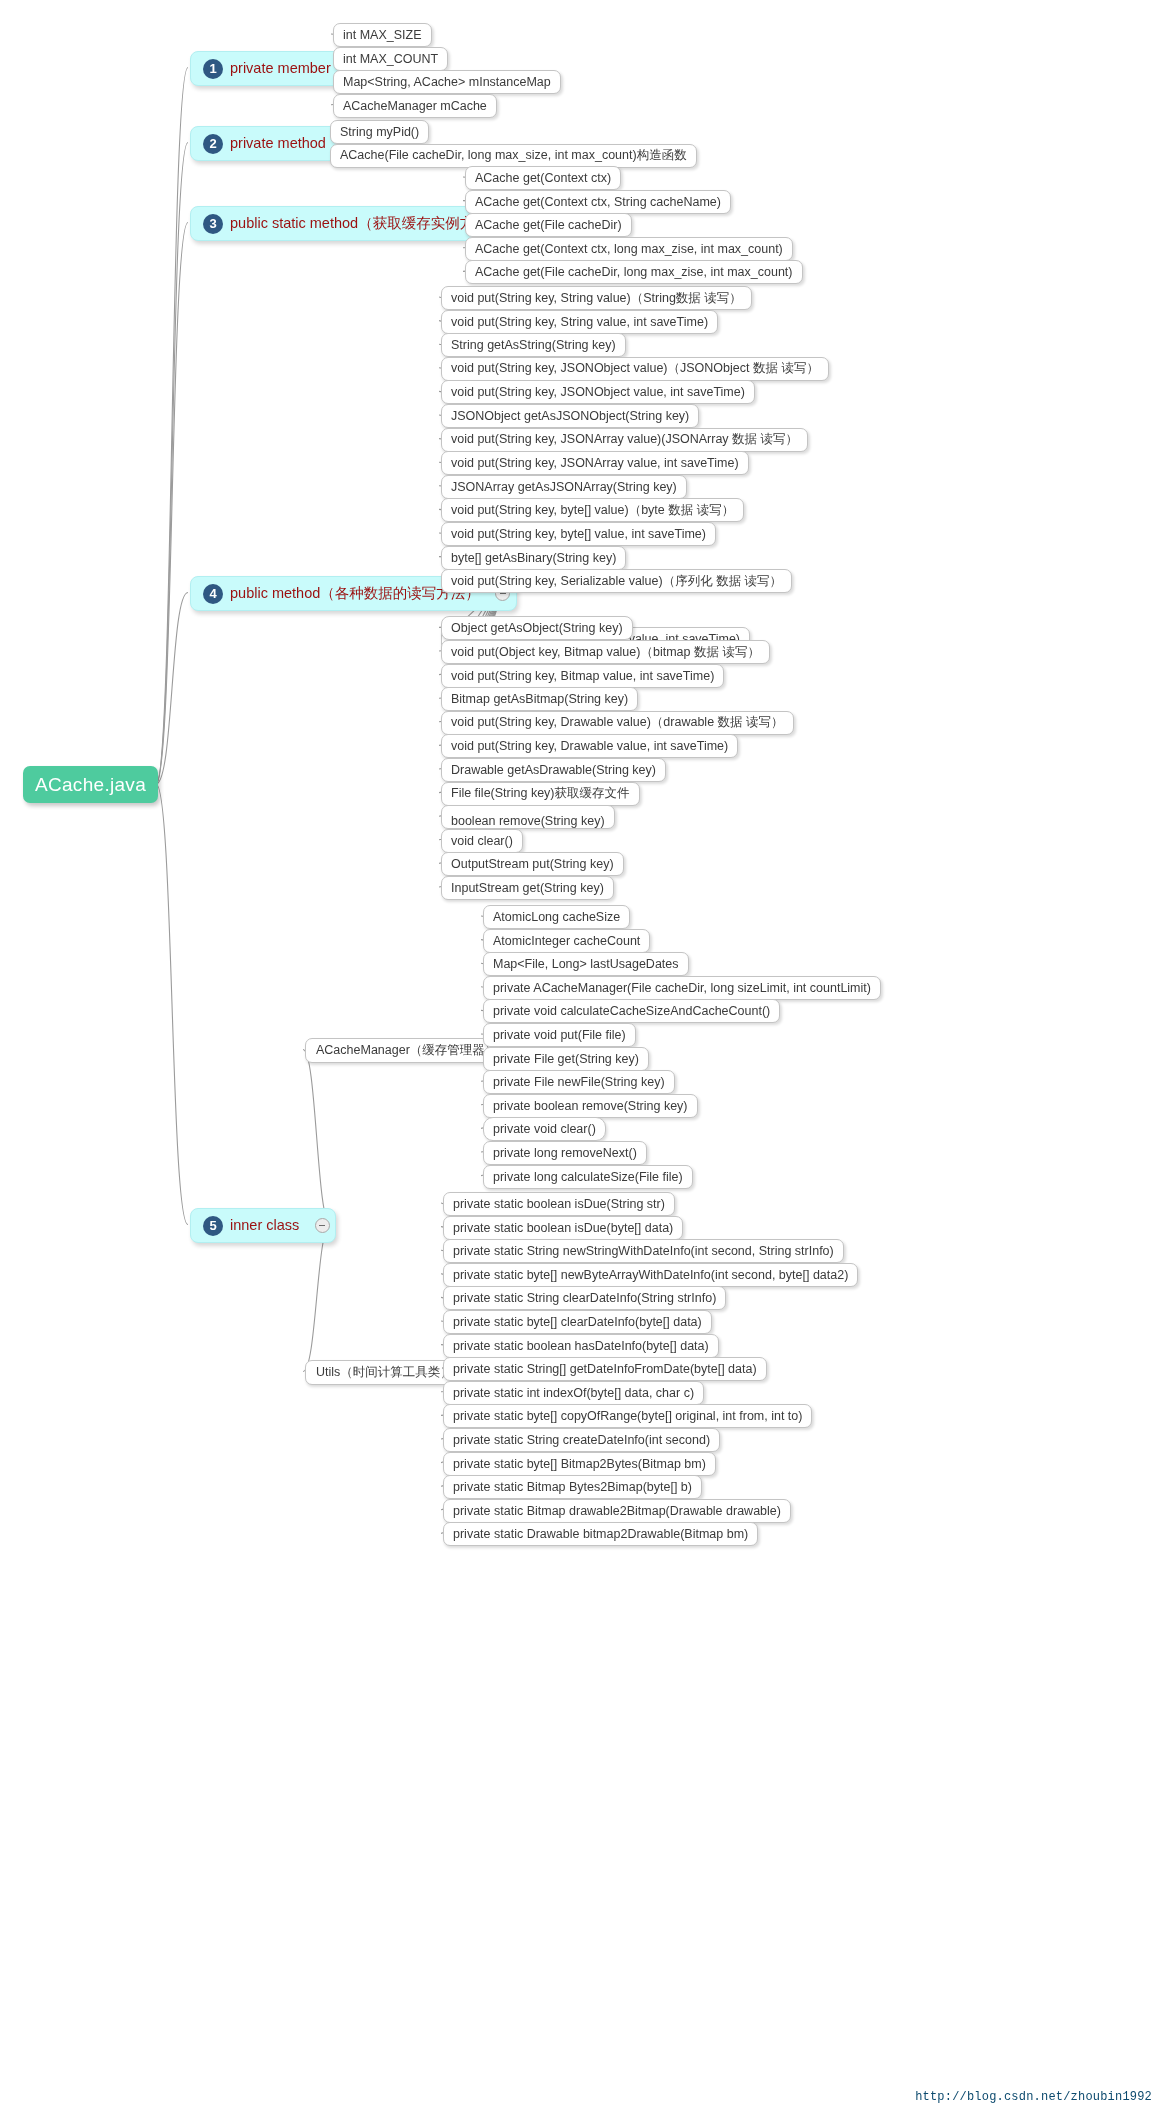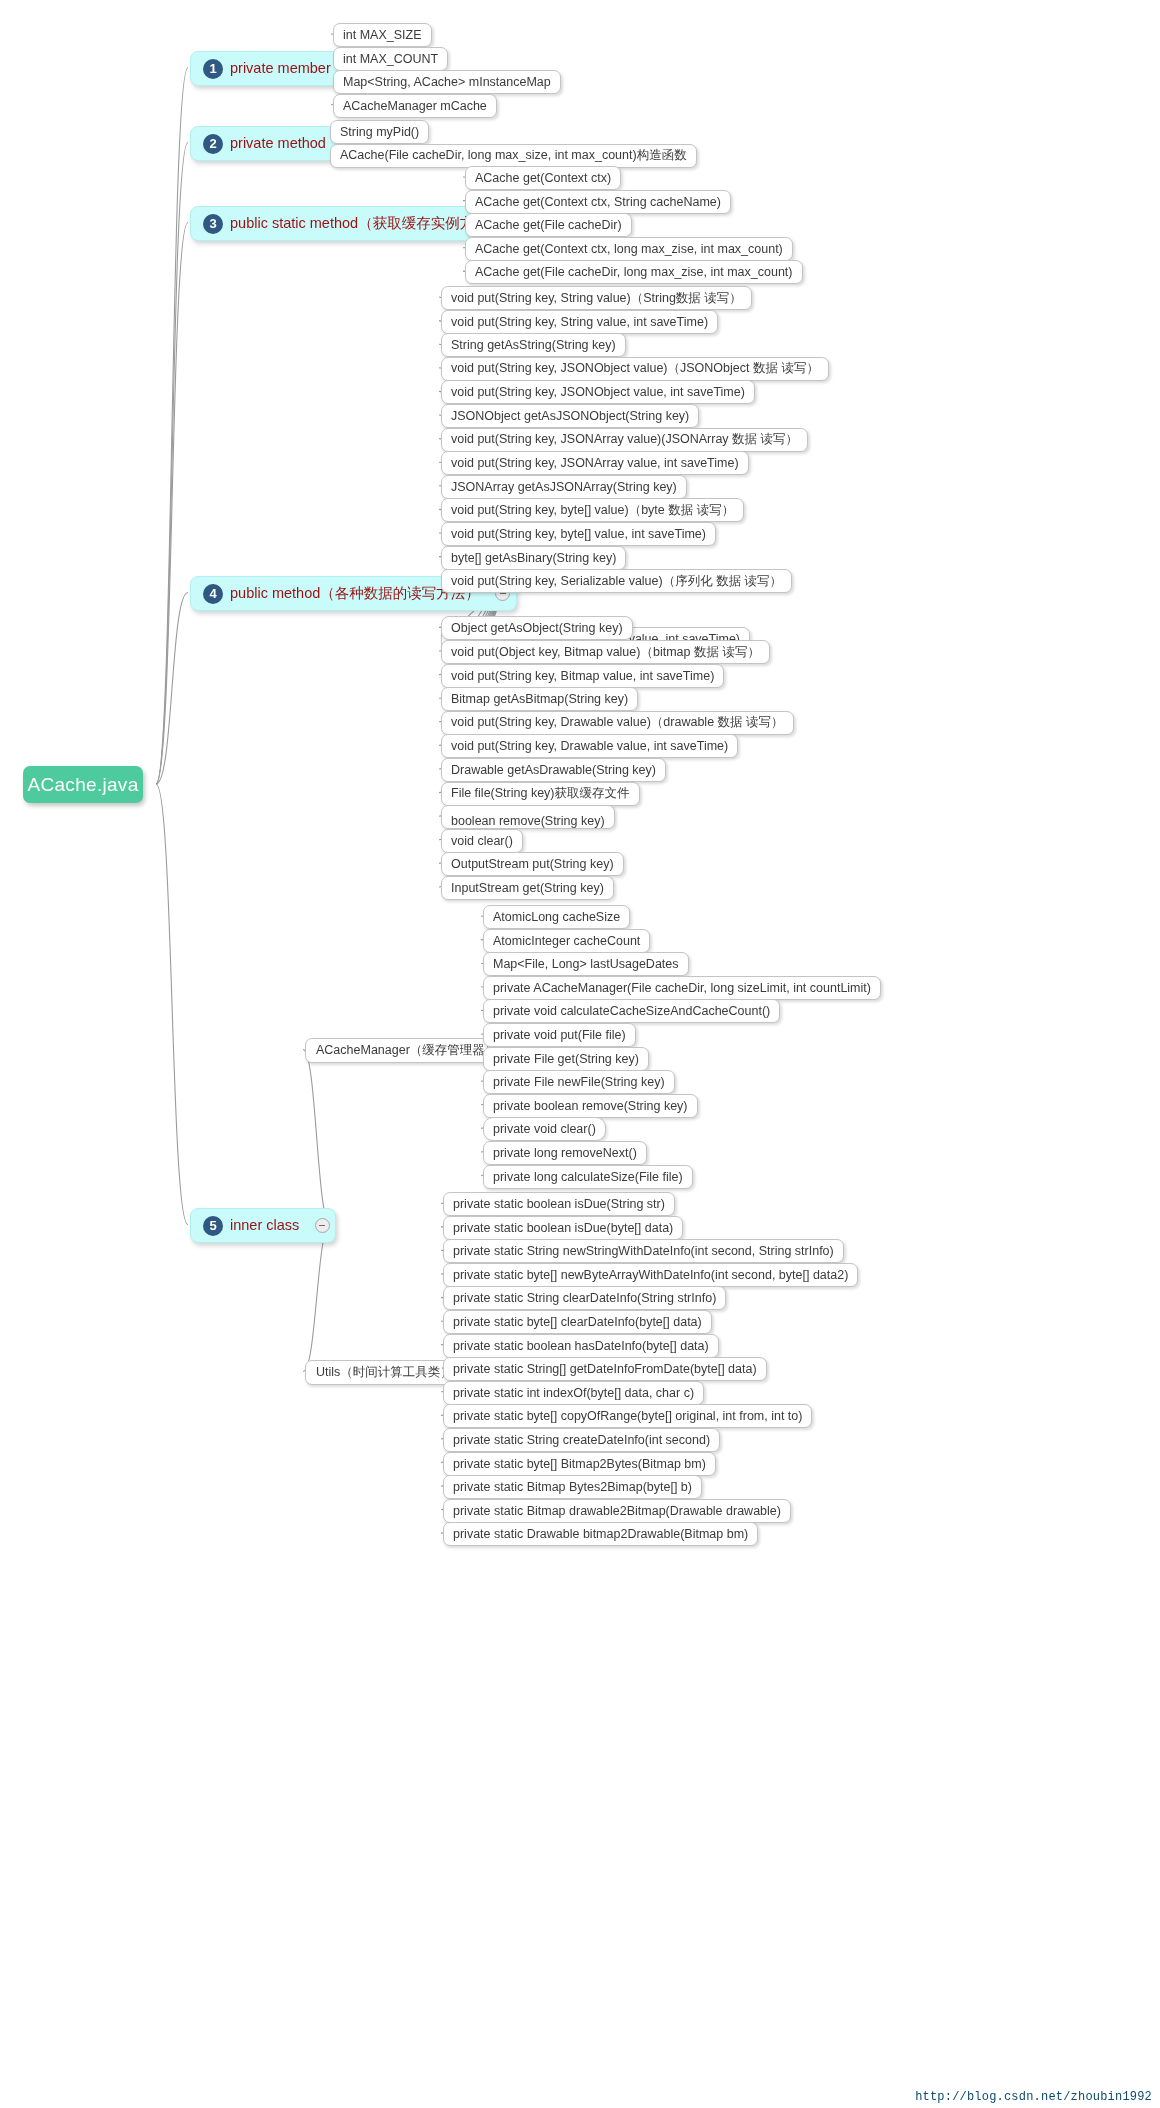--- a/index.html
+++ b/index.html
@@ -10,21 +10,21 @@
   #canvas{position:absolute;inset:0;width:1160px;height:2108px;}
   svg.links{position:absolute;left:0;top:0;width:1160px;height:2108px;pointer-events:none;}
   svg.links path{fill:none;stroke:#9b9b9b;stroke-width:1.1;}
 
   
   .root{
     position:absolute;background:#4ecb9e;border-radius:7px;
     color:#ffffff;font-size:19px;letter-spacing:.3px;
     display:flex;align-items:center;justify-content:center;
     box-shadow:2px 3px 4px rgba(0,0,0,.22);
-    left:23px;top:766px;width:120px;height:37px;
+    left:23px;top:766px;width:135px;height:37px;
   }
 
   
   .branch{
     position:absolute;background:#c9fbfb;border:1px solid #b2eff1;border-radius:8px;
     display:flex;align-items:center;gap:7px;padding:0 12px;height:33px;
     box-shadow:2px 3px 4px rgba(0,0,0,.16);
     color:#9b1010;font-size:14.5px;white-space:nowrap;
   }
   .badge{

